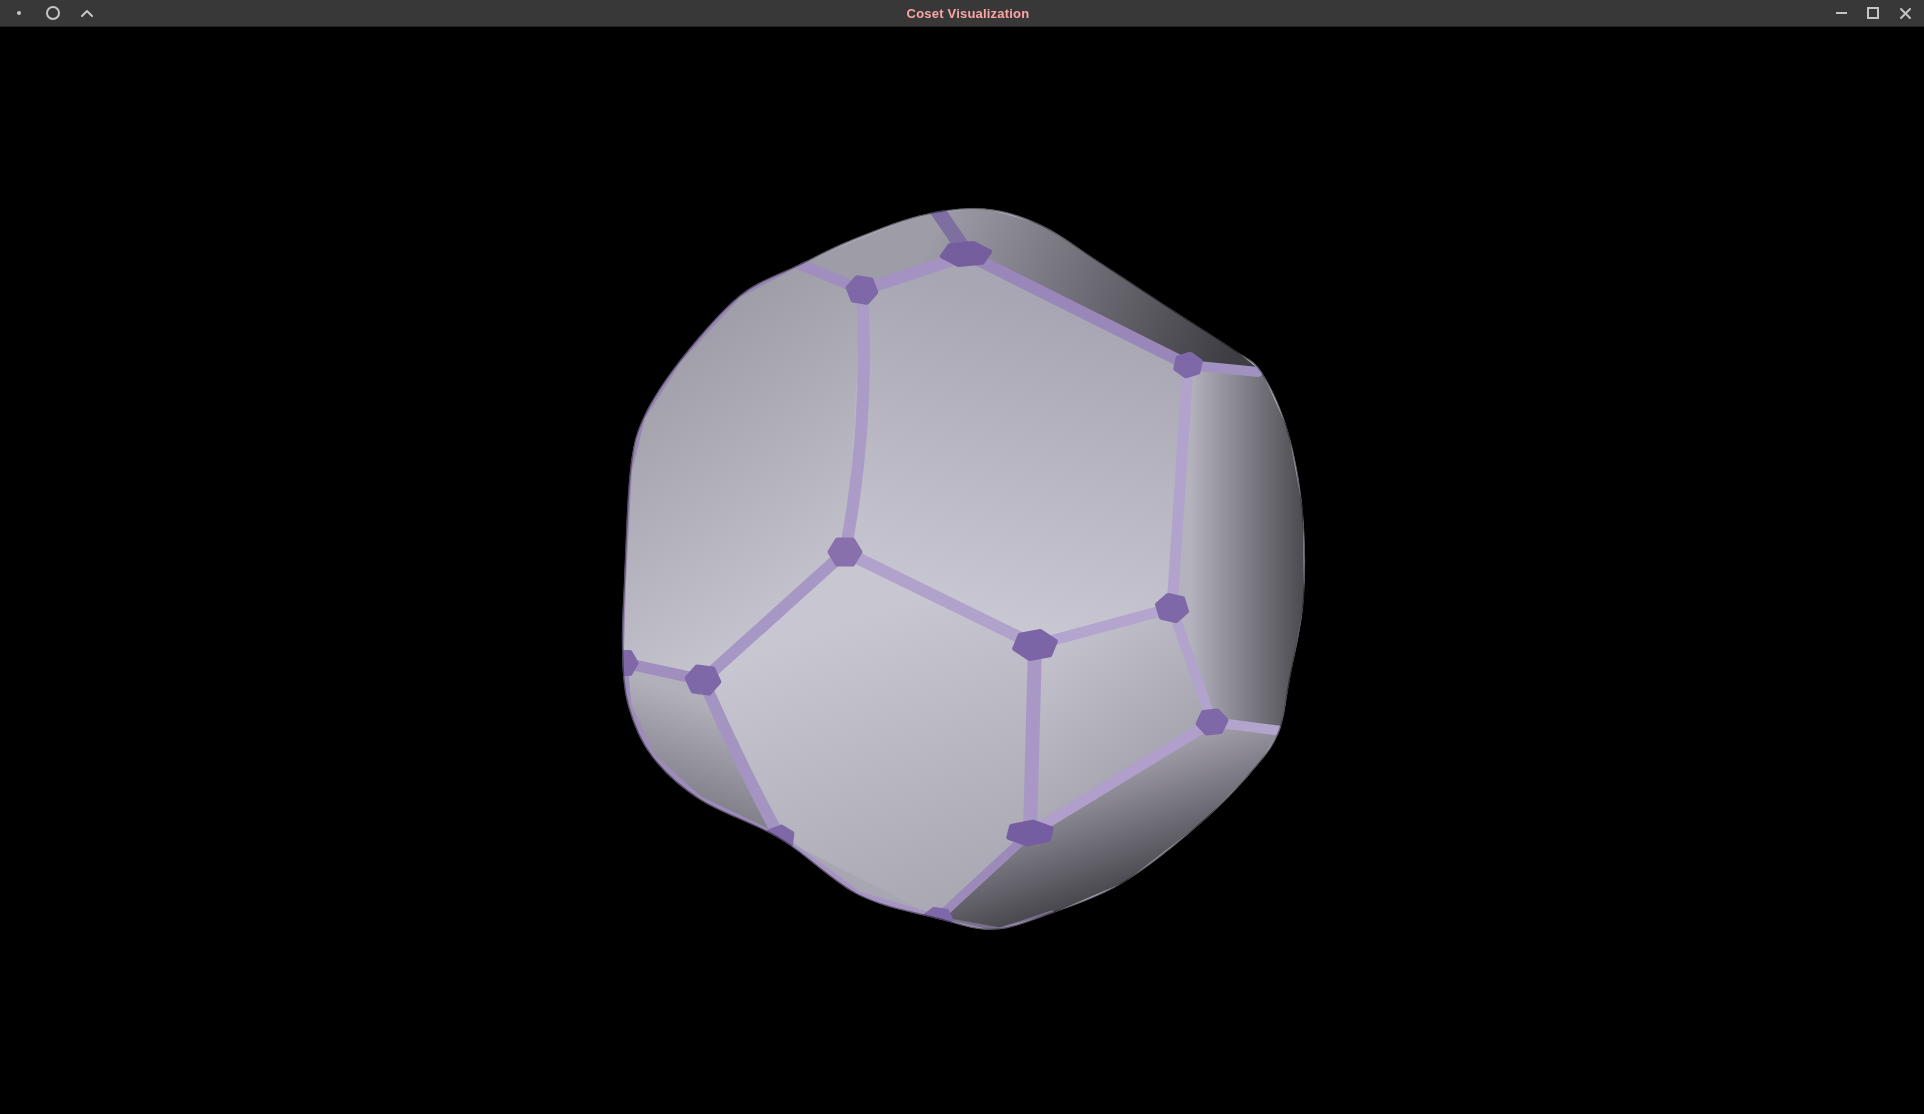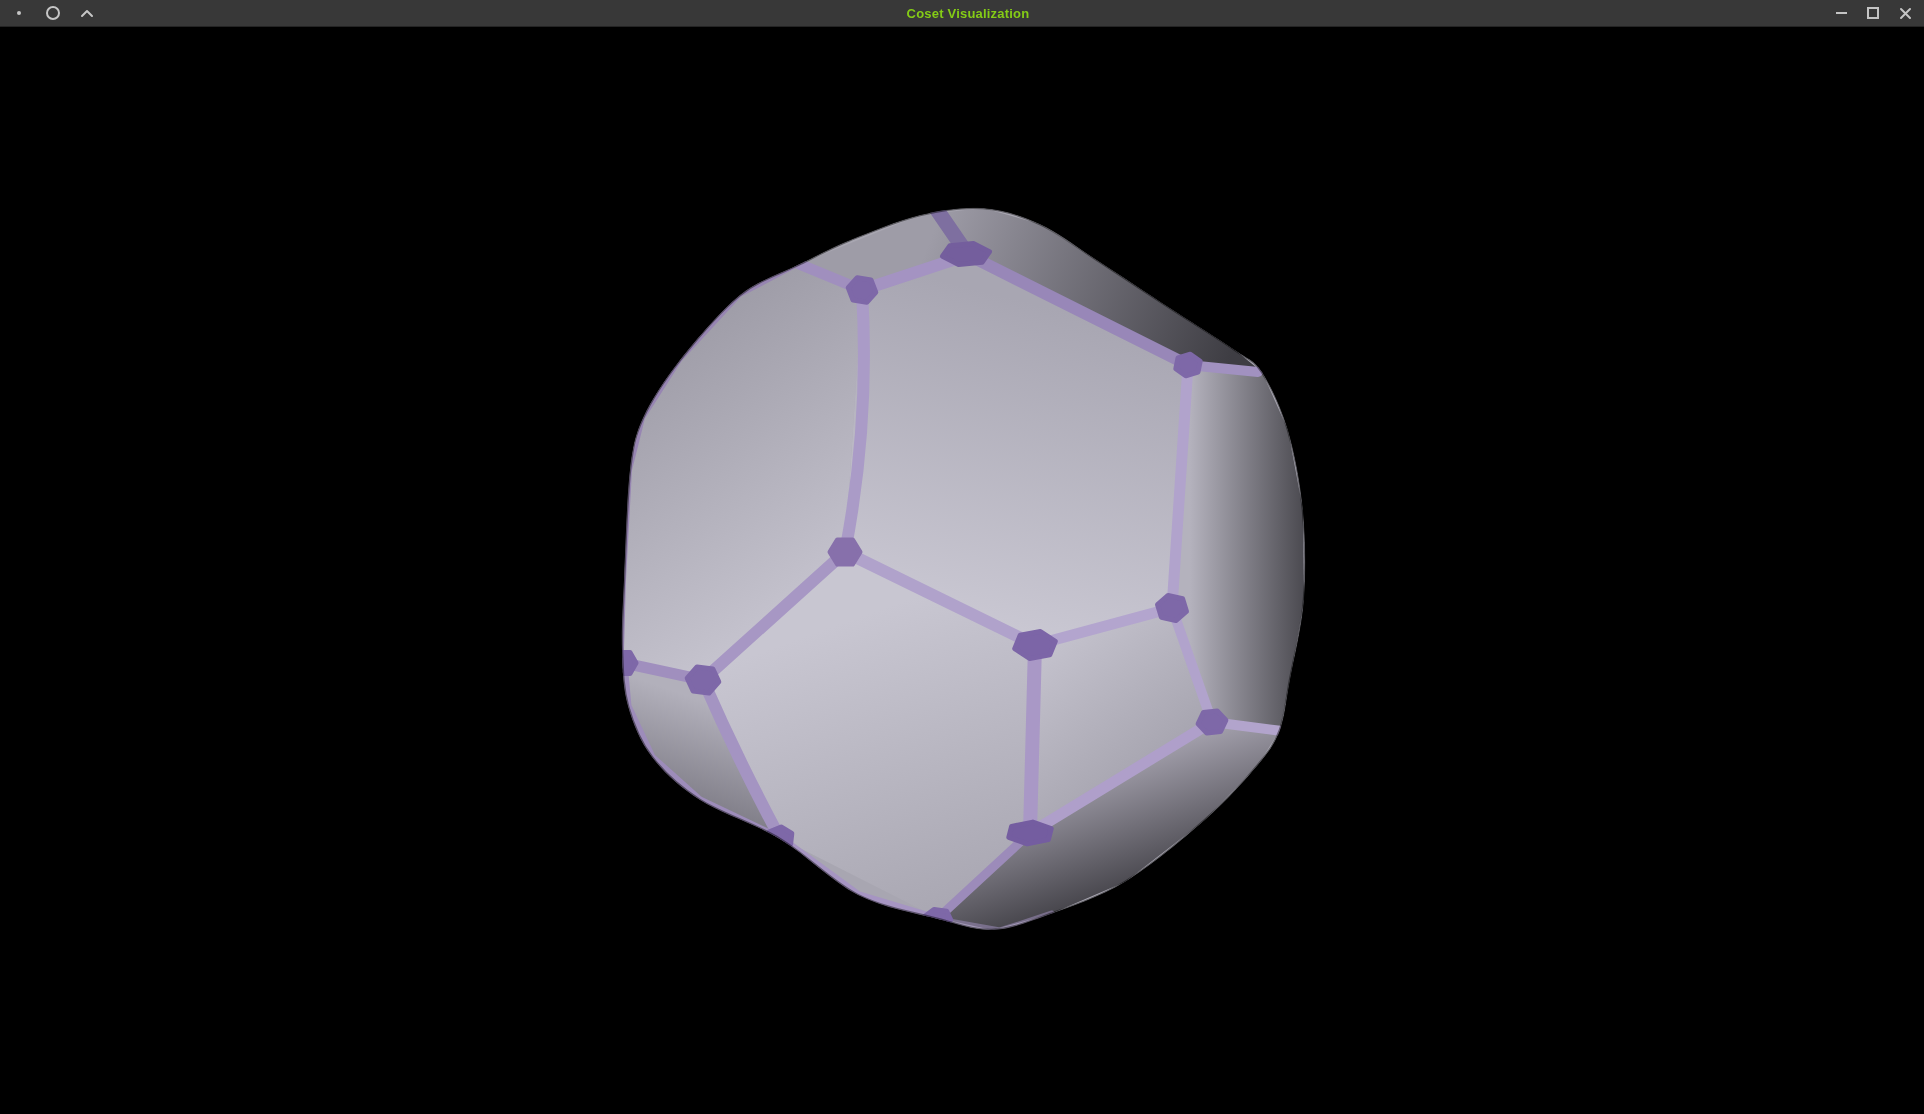--- a/index.html
+++ b/index.html
@@ -10,21 +10,21 @@
   
   .titlebar{
     position:absolute;top:0;left:0;width:100%;height:27px;
     background:#383838;border-bottom:1px solid #242424;
     display:flex;align-items:center;box-sizing:border-box;
   }
   .tb-left{display:flex;align-items:center;gap:16px;padding-left:10px;width:240px;}
   .tb-right{display:flex;align-items:center;gap:14px;padding-right:10px;width:240px;justify-content:flex-end;margin-left:auto;}
   .tb-title{
     position:absolute;left:12px;right:0;text-align:center;
-    color:#84cc16;font-size:13px;font-weight:bold;letter-spacing:.2px;
+    color:#fca5a5;font-size:13px;font-weight:bold;letter-spacing:.2px;
     pointer-events:none;
   }
   .tb-btn{display:flex;align-items:center;justify-content:center;width:18px;height:18px;cursor:default;}
   .dot{width:4px;height:4px;border-radius:50%;background:#c6c6c6;}
   .ring{width:10px;height:10px;border:2px solid #c6c6c6;border-radius:50%;}
   .minus{width:11px;height:2px;background:#c4c4c4;}
   .maxsq{width:8px;height:8px;border:2px solid #c4c4c4;}
   svg.glyph{display:block;}
   
   .viewport{position:absolute;top:27px;left:0;width:1924px;height:1087px;background:#000;}

